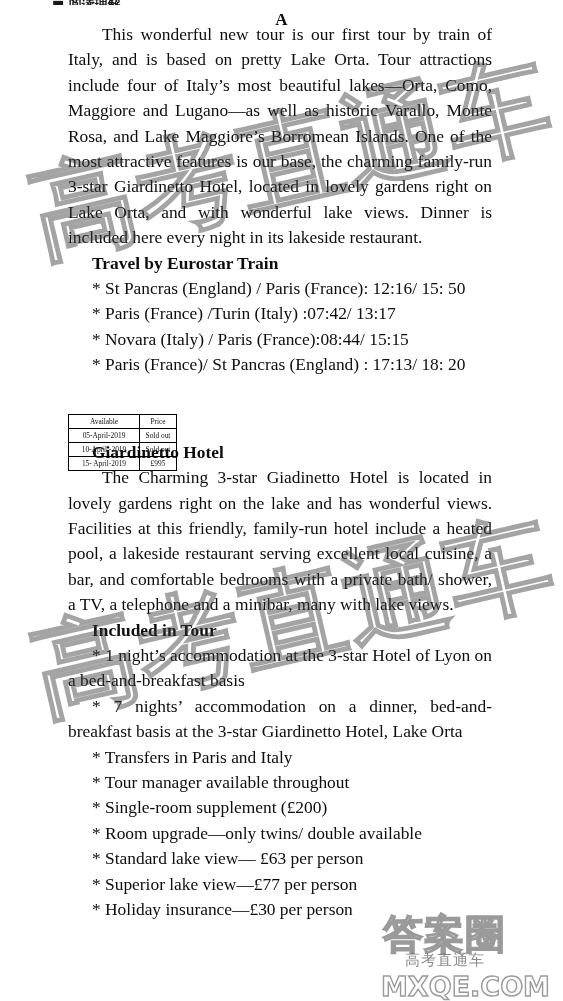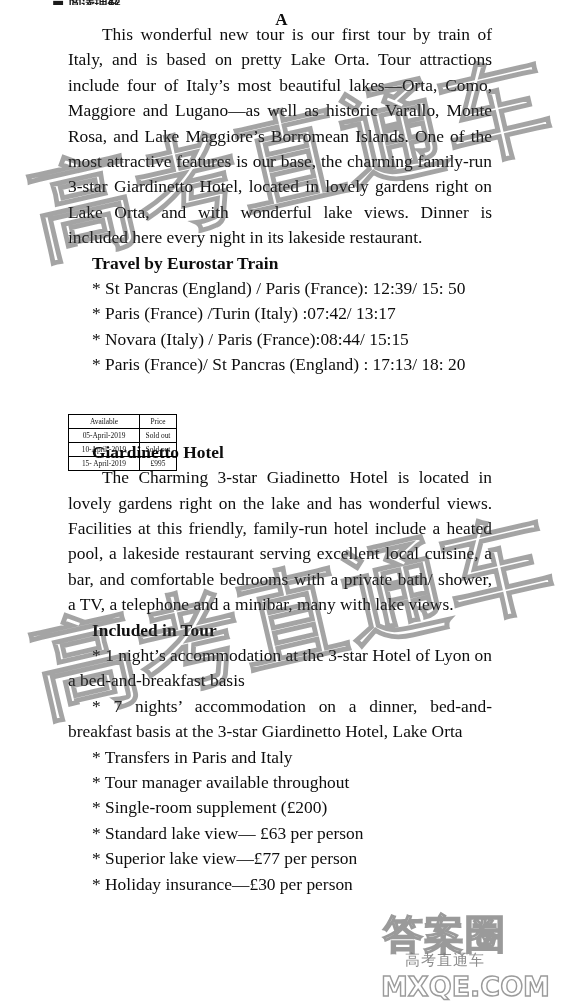--- a/index.html
+++ b/index.html
@@ -203,40 +203,41 @@
     <div class="cut-top">■ 阅读理解</div>
 
     <div class="section-letter">A</div>
 
     <div class="flow">
 
       <p class="para">This wonderful new tour is our first tour by train of Italy, and is based on pretty Lake Orta. Tour attractions include four of Italy’s most beautiful lakes—Orta, Como, Maggiore and Lugano—as well as historic Varallo, Monte Rosa, and Lake Maggiore’s Borromean Islands. One of the most attractive features is our base, the charming family-run 3-star Giardinetto Hotel, located in lovely gardens right on Lake Orta, and with wonderful lake views. Dinner is included here every night in its lakeside restaurant.</p>
 
       <h3 class="sub">Travel by Eurostar Train</h3>
 
-      <p class="bullet">* St Pancras (England) / Paris (France): 12:39/ 15: 50</p>
+      <p class="bullet">* St Pancras (England) / Paris (France): 12:16/ 15: 50</p>
       <p class="bullet">* Paris (France) /Turin (Italy) :07:42/ 13:17</p>
       <p class="bullet">* Novara (Italy) / Paris (France):08:44/ 15:15</p>
       <p class="bullet">* Paris (France)/ St Pancras (England) : 17:13/ 18: 20</p>
 
       <div class="spacer-table"></div>
 
       <h3 class="sub">Giardinetto Hotel</h3>
 
       <p class="para">The Charming 3-star Giadinetto Hotel is located in lovely gardens right on the lake and has wonderful views. Facilities at this friendly, family-run hotel include a heated pool, a lakeside restaurant serving excellent local cuisine, a bar, and comfortable bedrooms with a private bath/ shower, a TV, a telephone and a minibar, many with lake views.</p>
 
       <h3 class="sub">Included in Tour</h3>
 
       <p class="para noindent" style="text-indent:24px;">* 1 night’s accommodation at the 3-star Hotel of Lyon on a bed-and-breakfast basis</p>
       <p class="para noindent" style="text-indent:24px;">* 7 nights’ accommodation on a dinner, bed-and-breakfast basis at the 3-star Giardinetto Hotel, Lake Orta</p>
       <p class="bullet">* Transfers in Paris and Italy</p>
       <p class="bullet">* Tour manager available throughout</p>
 
 
       <p class="bullet">* Single-room supplement (£200)</p>
+      <p class="bullet">* Room upgrade—only twins/ double available</p>
       <p class="bullet">* Standard lake view— £63 per person</p>
       <p class="bullet">* Superior lake view—£77 per person</p>
       <p class="bullet">* Holiday insurance—£30 per person</p>
     </div>
 
     <div class="price-table-wrap">
       <table class="price-table">
         <thead>
           <tr>
             <th class="col-a">Available</th>

